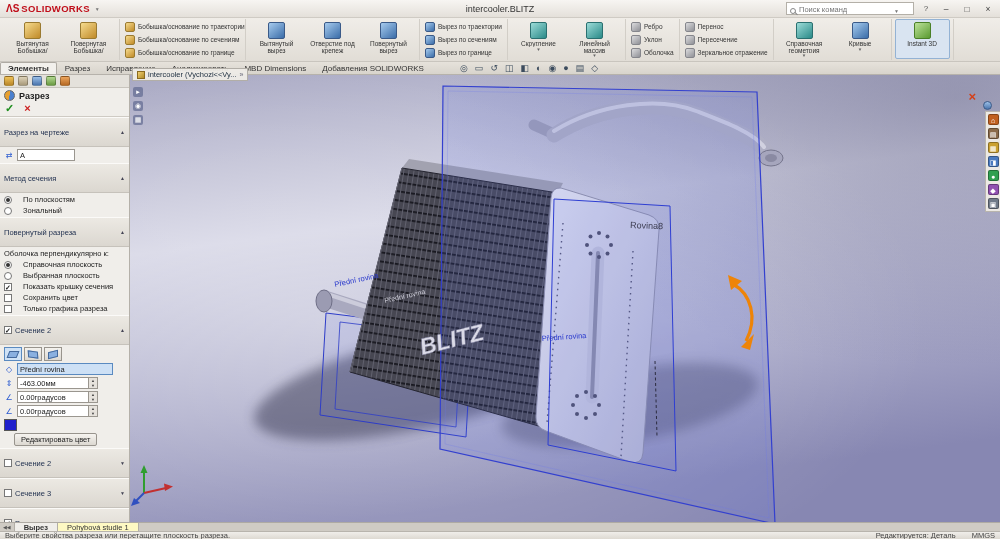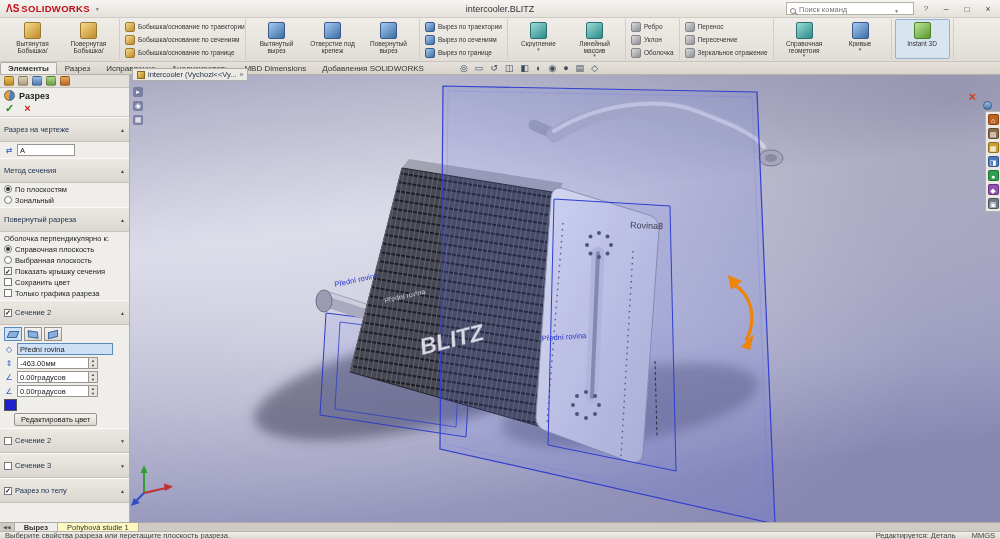--- a/index.html
+++ b/index.html
@@ -53,24 +53,24 @@
   .panel{width:130px;background:#f0eeea;border-right:1px solid #b4b0a9;display:flex;flex-direction:column;font-size:8px;overflow:hidden;flex:0 0 auto}
   .pm-tabs{height:13px;display:flex;align-items:center;gap:4px;padding:0 4px;background:#e4e1db;border-bottom:1px solid #c8c4bd}
   .pm-tab{width:10px;height:10px;border-radius:2px;border:1px solid rgba(0,0,0,.25)}
   .pt1{background:linear-gradient(#f0c258,#b9862a)}.pt2{background:linear-gradient(#ddd2b8,#a8997a)}.pt3{background:linear-gradient(#9cc0e8,#4a74ac)}.pt4{background:linear-gradient(#b2d890,#6a9a42)}.pt5{background:linear-gradient(#eca45c,#b66a24)}
   .pm-header{display:flex;align-items:center;gap:4px;padding:2px 4px;font-weight:bold;font-size:9px}
   .pm-icon{width:11px;height:11px;border-radius:50%;background:linear-gradient(100deg,#e8a030 48%,#4a80d0 52%);border:1px solid #666}
   .pm-actions{display:flex;gap:10px;padding:0 5px 2px 5px;border-bottom:1px solid #cfcbc4}
   .ok{color:#1e8e1e;font-size:11px;font-weight:bold;line-height:11px}
   .cancel{color:#cc2020;font-size:11px;font-weight:bold;line-height:11px}
   .pm-scroll{flex:1;display:flex;flex-direction:column;overflow:hidden}
-  .sec-h{display:flex;align-items:center;gap:3px;background:linear-gradient(#ece9e3,#dbd7d0);border-top:1px solid #fbfaf8;border-bottom:1px solid #c6c2bb;padding:7px 4px;font-size:7.5px;color:#1c2c4c;min-height:12px}
+  .sec-h{display:flex;align-items:center;gap:3px;background:linear-gradient(#ece9e3,#dbd7d0);border-top:1px solid #fbfaf8;border-bottom:1px solid #c6c2bb;padding:14px 4px;font-size:7.5px;color:#1c2c4c;min-height:12px}
   .sec-h .chev{margin-left:auto;font-size:5px;color:#445}
   .sec-b{padding:2px 4px;display:flex;flex-direction:column;gap:2px}
-  .opt{display:flex;align-items:flex-start;gap:3px;font-size:7.5px;color:#222;line-height:9px}
+  .opt{display:flex;align-items:flex-end;gap:11px;font-size:7.5px;color:#222;line-height:9px}
   .rad{width:8px;height:8px;border-radius:50%;border:1px solid #777;background:#fff;flex:0 0 auto}
   .rad.sel::after{content:"";display:block;width:4px;height:4px;margin:1px;border-radius:50%;background:#333}
   .cbx{width:8px;height:8px;border:1px solid #777;background:#fff;flex:0 0 auto;display:flex;align-items:center;justify-content:center}
   .cbx i{font-style:normal;font-size:7px;line-height:7px;color:#222;font-weight:bold}
   .plabel{font-size:7.5px;color:#222}
   .field{display:flex;align-items:center;gap:3px}
   .fld-icon{width:10px;text-align:center;font-size:8px;color:#2a5ad0;flex:0 0 auto}
   .txt{height:12px;font-size:7.5px;border:1px solid #9a968f;background:#fff;padding:0 2px;font-family:inherit;color:#222}
   .w60{width:58px}
   .sel-input{width:96px;background:#cde0f5;border-color:#5a8ac0}

